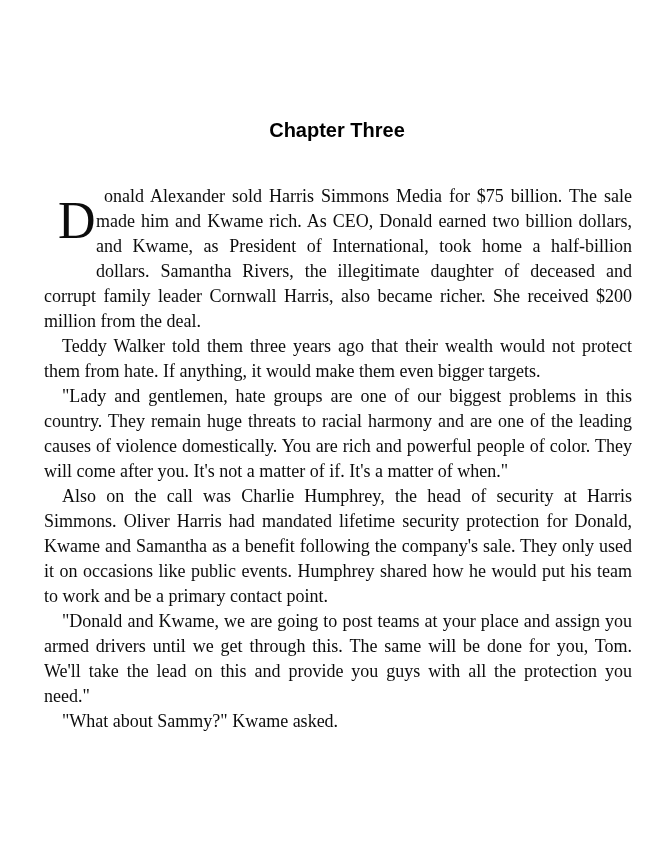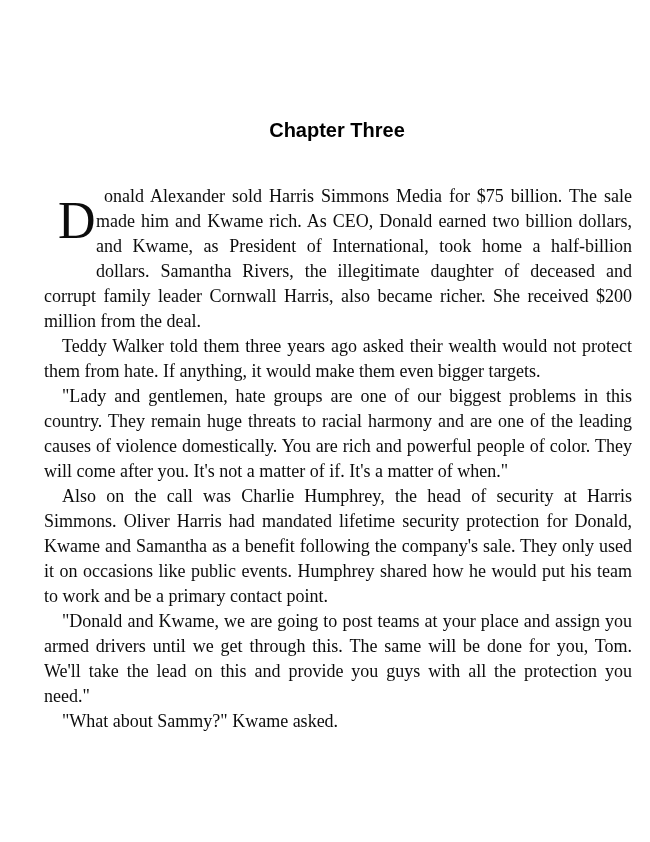--- a/index.html
+++ b/index.html
@@ -95,21 +95,21 @@
 <body>
 
 <div class="page">
 
   <h1 class="chapter-title">Chapter Three</h1>
 
   <div class="book-body">
     <p class="opening-paragraph"><span class="dropcap">
           <span class="dropcap-glyph">D</span>
         </span><span>onald Alexander sold Harris Simmons Media for $75 billion. The sale made him and Kwame rich. As CEO, Donald earned two billion dollars, and Kwame, as President of International, took home a half-billion dollars. Samantha Rivers, the illegitimate daughter of deceased and corrupt family leader Cornwall Harris, also became richer.  She received $200 million from the deal.</span></p>
-    <p class="indented">Teddy Walker told them three years ago asked their wealth would not protect them from hate. If anything, it would make them even bigger targets.</p>
+    <p class="indented">Teddy Walker told them three years ago that their wealth would not protect them from hate. If anything, it would make them even bigger targets.</p>
     <p class="indented">"Lady and gentlemen, hate groups are one of our biggest problems in this country. They remain huge threats to racial harmony and are one of the leading causes of violence domestically. You are rich and powerful people of color. They will come after you. It's not a matter of if. It's a matter of when."</p>
     <p class="indented">Also on the call was Charlie Humphrey, the head of security at Harris Simmons. Oliver Harris had mandated lifetime security protection for Donald, Kwame and Samantha as a benefit following the company's sale. They only used it on occasions like public events. Humphrey shared how he would put his team to work and be a primary contact point.</p>
     <p class="indented">"Donald and Kwame, we are going to post teams at your place and assign you armed drivers until we get through this.  The same will be done for you, Tom. We'll take the lead on this and provide you guys with all the protection you need."</p>
     <p class="indented">"What about Sammy?" Kwame asked.</p>
   </div>
 
   <div class="reader-footer">
     <span class="page-position">17 of 321</span>
     <span class="pages-left">1 page left in this chapter</span>
   </div>

